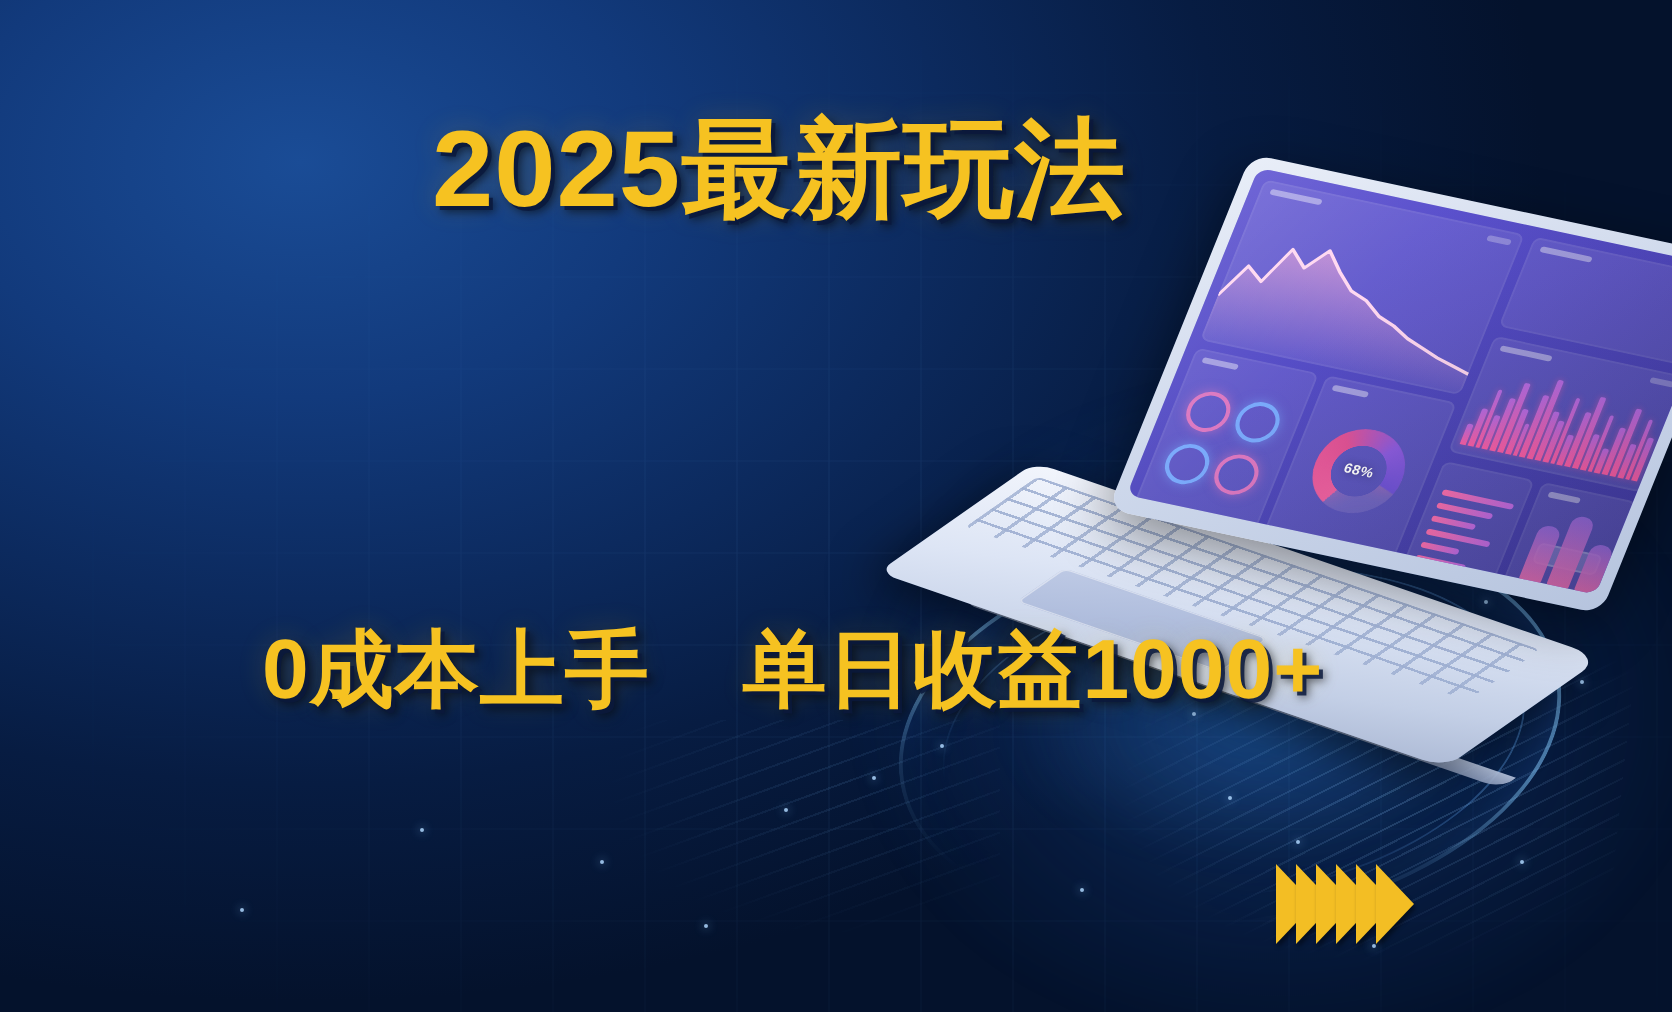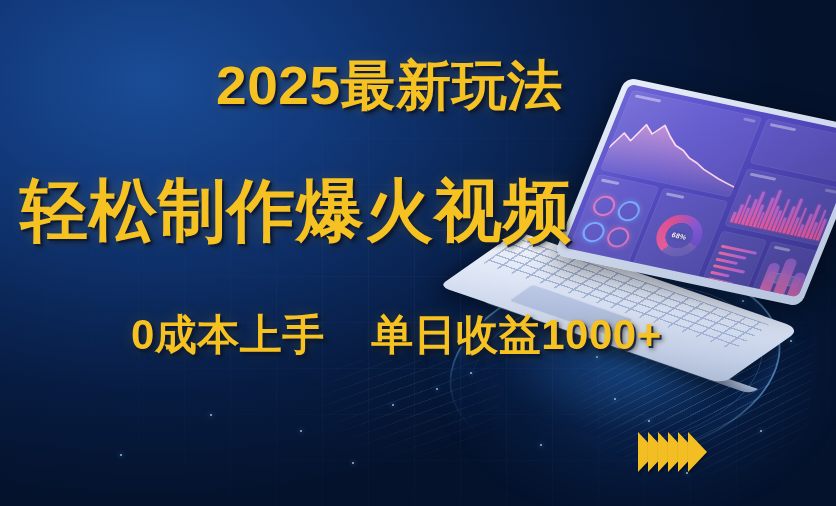--- a/index.html
+++ b/index.html
@@ -411,21 +411,20 @@
             <span class="fig" style="left:31px; height:26px"></span>
           </div>
         </div>
 
       </div>
     </div>
   </div>
 
   <div class="headline line1">2025最新玩法</div>
 
-  <div class="headline line2">轻松制作爆火视频</div>
 
   <div class="headline line3">
     <span>0成本上手</span>
     <span class="gap"></span>
     <span>单日收益1000+</span>
   </div>
 
 
   <div class="chevrons" id="chevron-row">
       <span class="chev" style="border-left-color:#F3BE24"></span>

